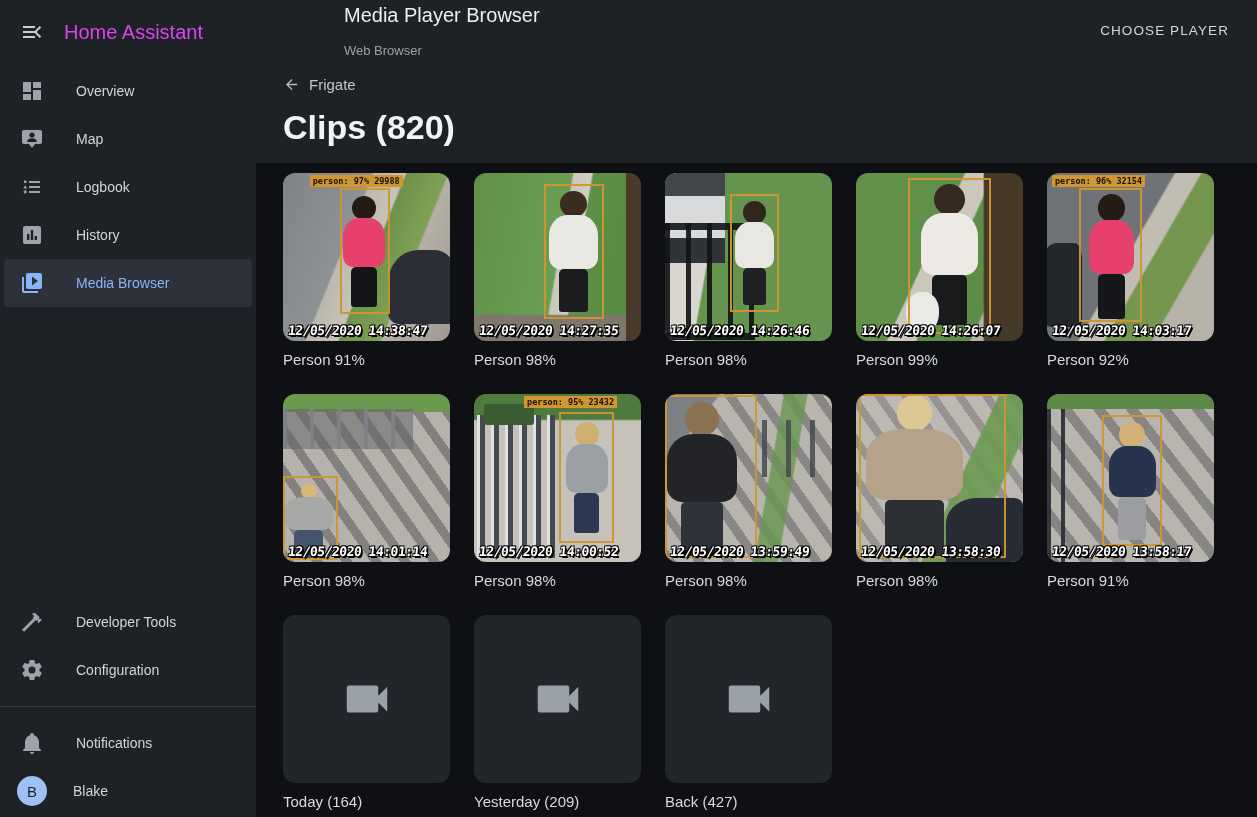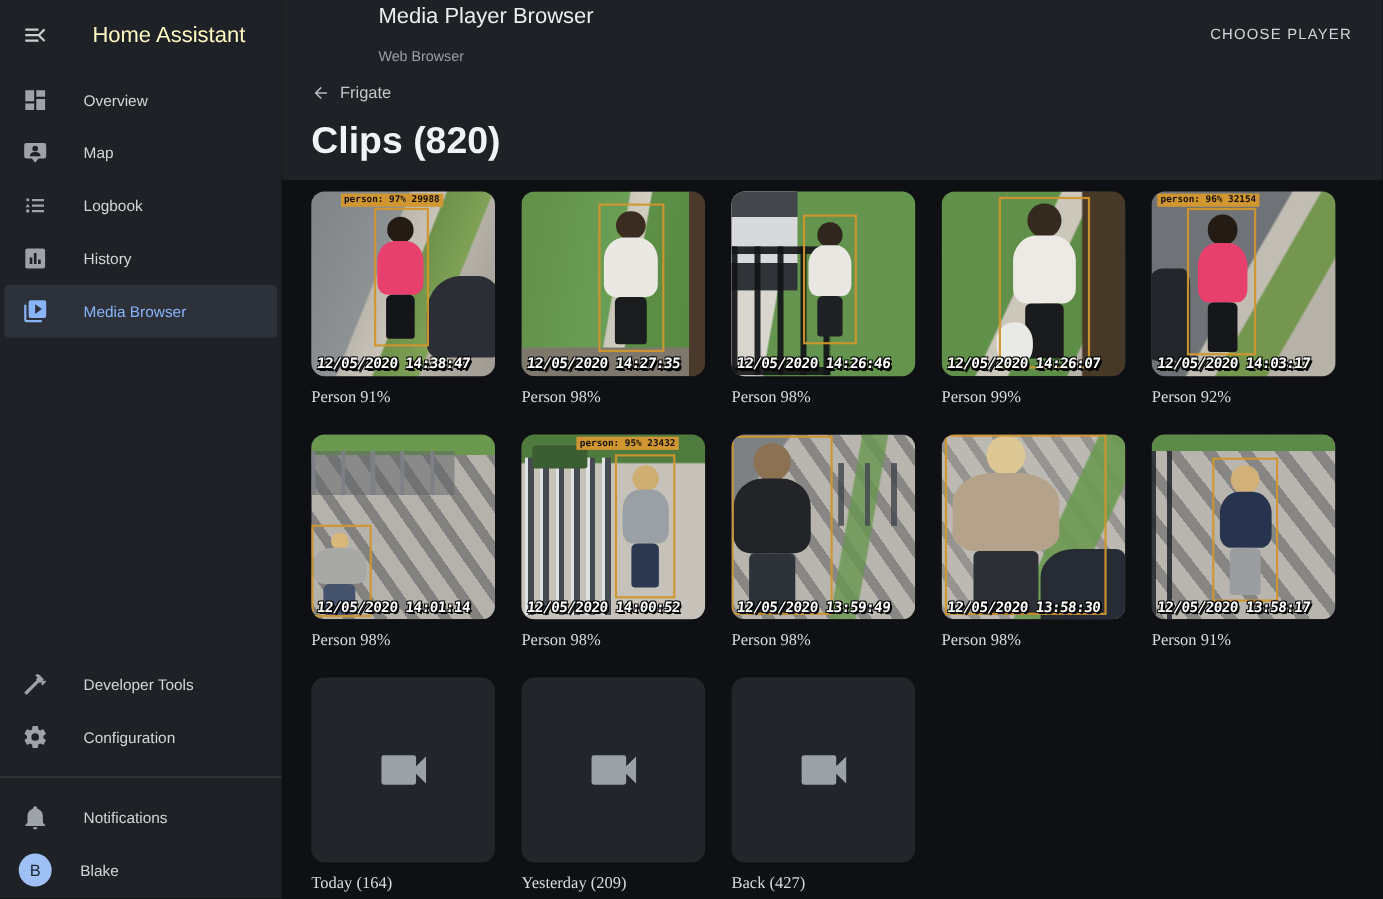--- a/index.html
+++ b/index.html
@@ -11,21 +11,21 @@
   }
 
   
   .sidebar {
     position:absolute; left:0; top:0; bottom:0; width:256px;
     background:#1e2125; display:flex; flex-direction:column; z-index:5;
   }
   .sidebar-header { height:64px; display:flex; align-items:center; padding:0 12px 0 20px; flex:none; }
   .menu-btn { width:24px; height:24px; border:none; background:none; cursor:pointer; padding:0; }
   .menu-btn svg { width:24px; height:24px; fill:#c9ccd0; }
-  .app-name { margin-left:40px; font-size:20px; font-weight:400; color:#fef9c3; white-space:nowrap; }
+  .app-name { margin-left:20px; font-size:20px; font-weight:400; color:#d946ef; white-space:nowrap; }
   .nav { padding-top:3px; flex:none; }
   .nav-item {
     height:48px; margin:0 4px; border-radius:4px; display:flex; align-items:center;
     padding-left:16px; cursor:pointer;
   }
   .nav-item svg { width:24px; height:24px; fill:#9da3a9; flex:none; }
   .nav-item .nav-label { margin-left:32px; font-size:14px; font-weight:500; color:#d2d5d9; white-space:nowrap; }
   .nav-item.selected { background:#2c313a; }
   .nav-item.selected svg { fill:#8ab4f8; }
   .nav-item.selected .nav-label { color:#8ab4f8; }
@@ -59,21 +59,21 @@
   .content { background:#0e1013; padding:10px 0 0 27px; height:657px; }
   .grid {
     display:grid; grid-template-columns:repeat(5,167px);
     column-gap:24px; row-gap:25px;
   }
   .cell { width:167px; cursor:pointer; }
   .photo {
     position:relative; width:167px; height:168px; border-radius:12px; overflow:hidden;
     background:#31343a;
   }
-  .clip-label { margin-top:10px; font-size:15px; line-height:18px; color:#d8dadc; white-space:nowrap; overflow:hidden;font-family:Liberation Serif, serif; }
+  .clip-label { margin-top:10px; font-size:15px; line-height:18px; color:#d8dadc; white-space:nowrap; overflow:hidden; }
 
   .folder-tile {
     width:167px; height:168px; border-radius:12px; background:#22262b;
     display:flex; align-items:center; justify-content:center;
   }
   .folder-tile svg { width:54px; height:54px; fill:#9aa2a8; }
 
   
   .ts {
     position:absolute; left:5px; bottom:3px; z-index:4;

